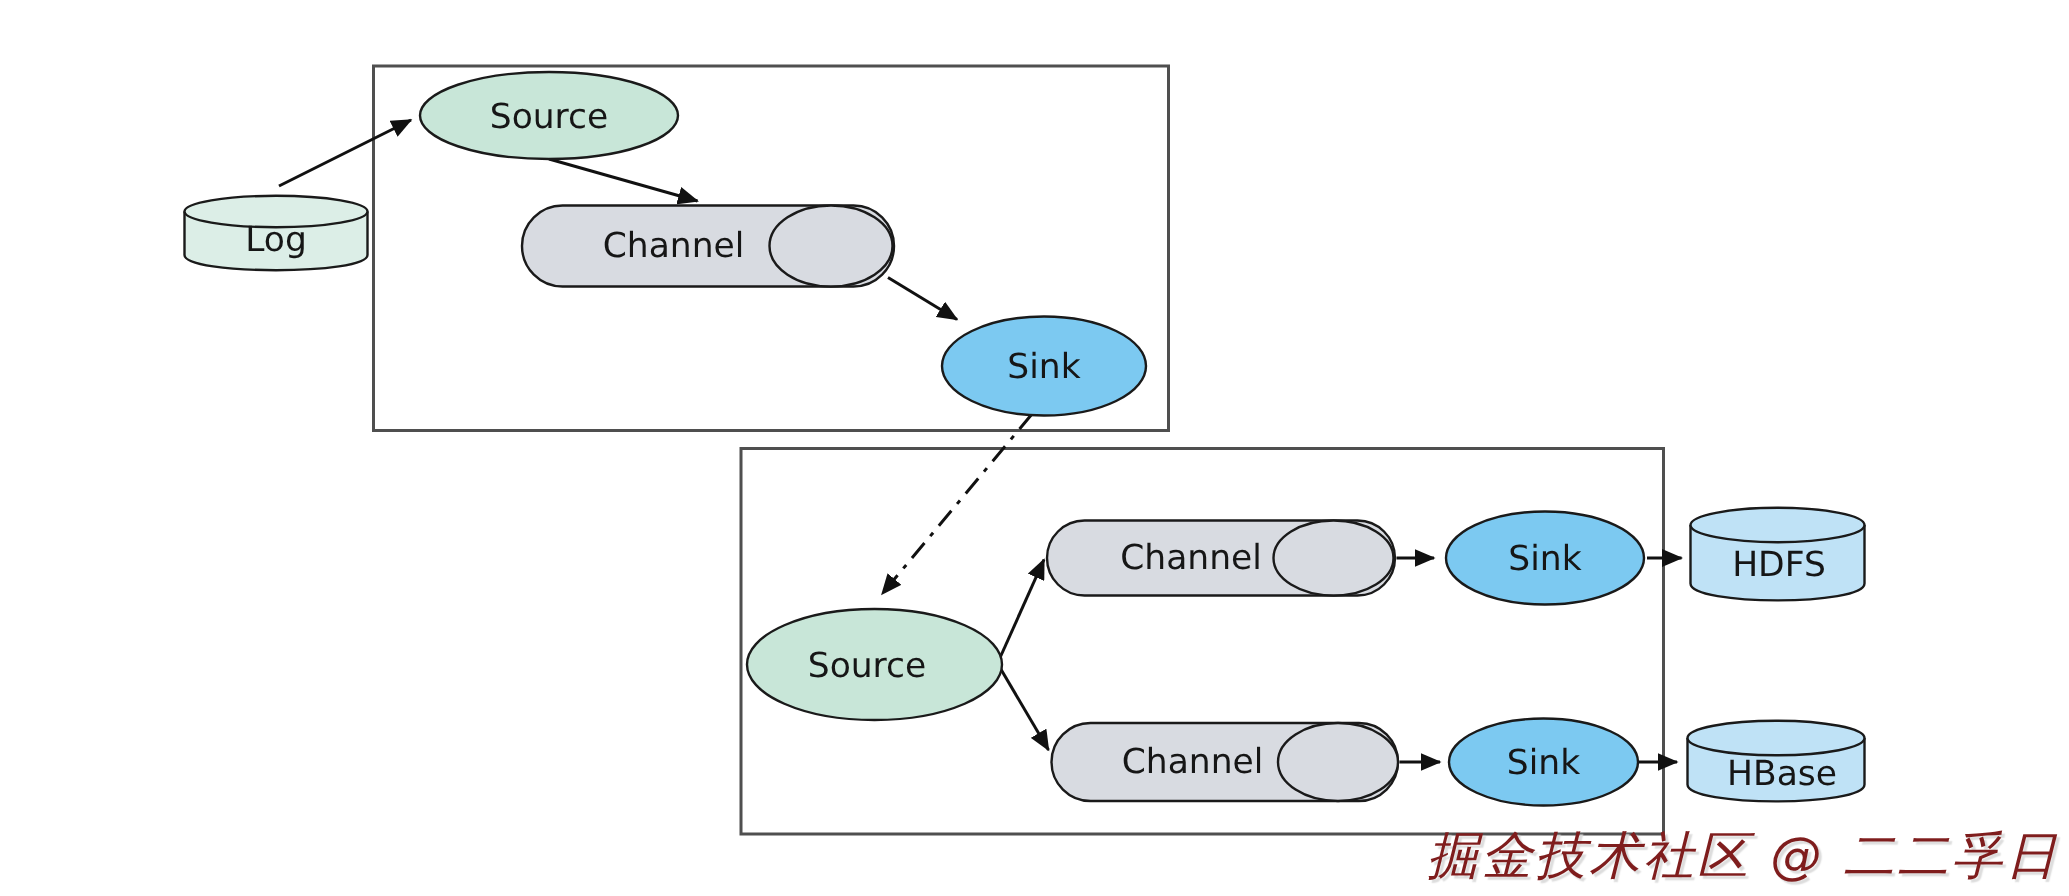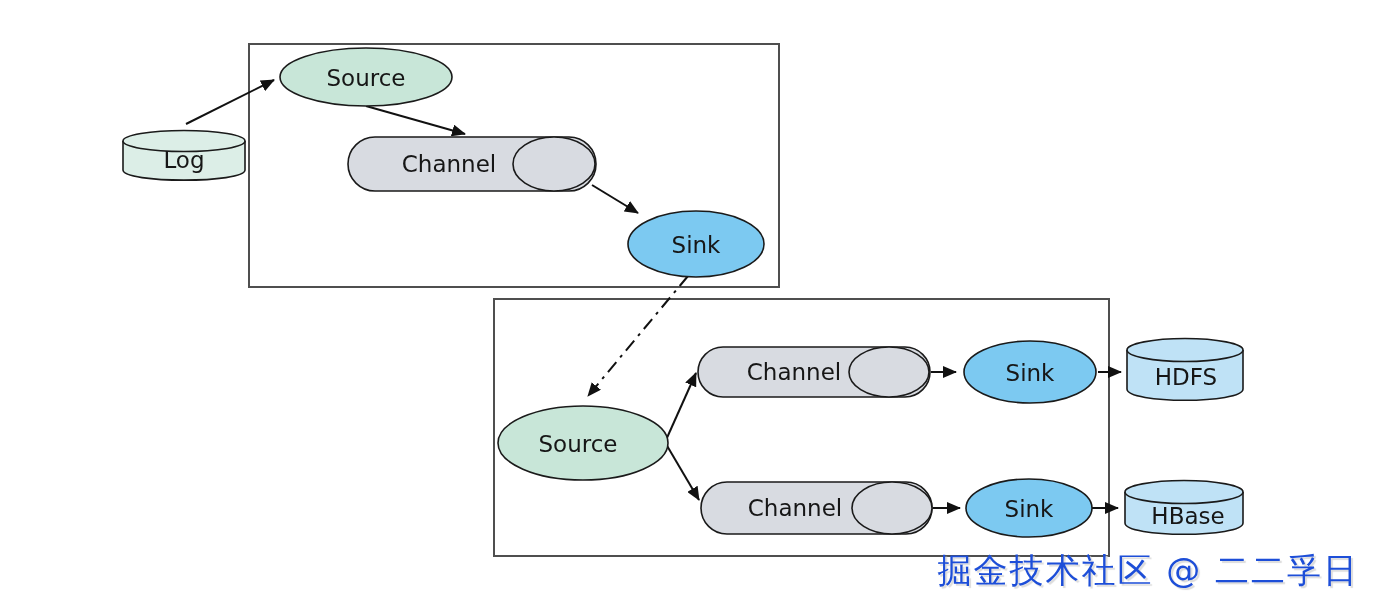--- a/index.html
+++ b/index.html
@@ -11,25 +11,26 @@
   .agent-box{fill:none;stroke:#4f4f4f;stroke-width:2;}
   .shape{stroke:#1a1a1a;stroke-width:1.6;}
   .edge{stroke:#111111;stroke-width:2;fill:none;}
   .edge.dashdot{stroke-dasharray:13 6 3 6;}
   .node-label{
     font-family:"DejaVu Sans","Liberation Sans",sans-serif;
     font-size:23px;fill:#161616;text-anchor:middle;dominant-baseline:central;
   }
   #arrowhead path{fill:#111111;}
   .watermark{
-    position:absolute;top:548px;right:20px;
-    font-size:34px;letter-spacing:2px;color:#1d4ed8;
+    position:absolute;top:548px;right:6px;
+    font-size:34px;letter-spacing:2px;color:#7f1d1d;
     text-shadow:2px 2px 1px #dcdcdc;
     font-family:"DejaVu Sans","Liberation Sans",sans-serif;
     white-space:nowrap;
+    font-style:italic;
   }
 </style>
 </head>
 <body>
 
 <svg width="1379" height="597" viewBox="0 0 1379 597">
   <defs>
     <marker id="arrowhead" markerUnits="userSpaceOnUse" markerWidth="15" markerHeight="12" refX="13" refY="6" orient="auto">
       <path d="M0,0 L14,6 L0,12 Z"></path>
     </marker>

